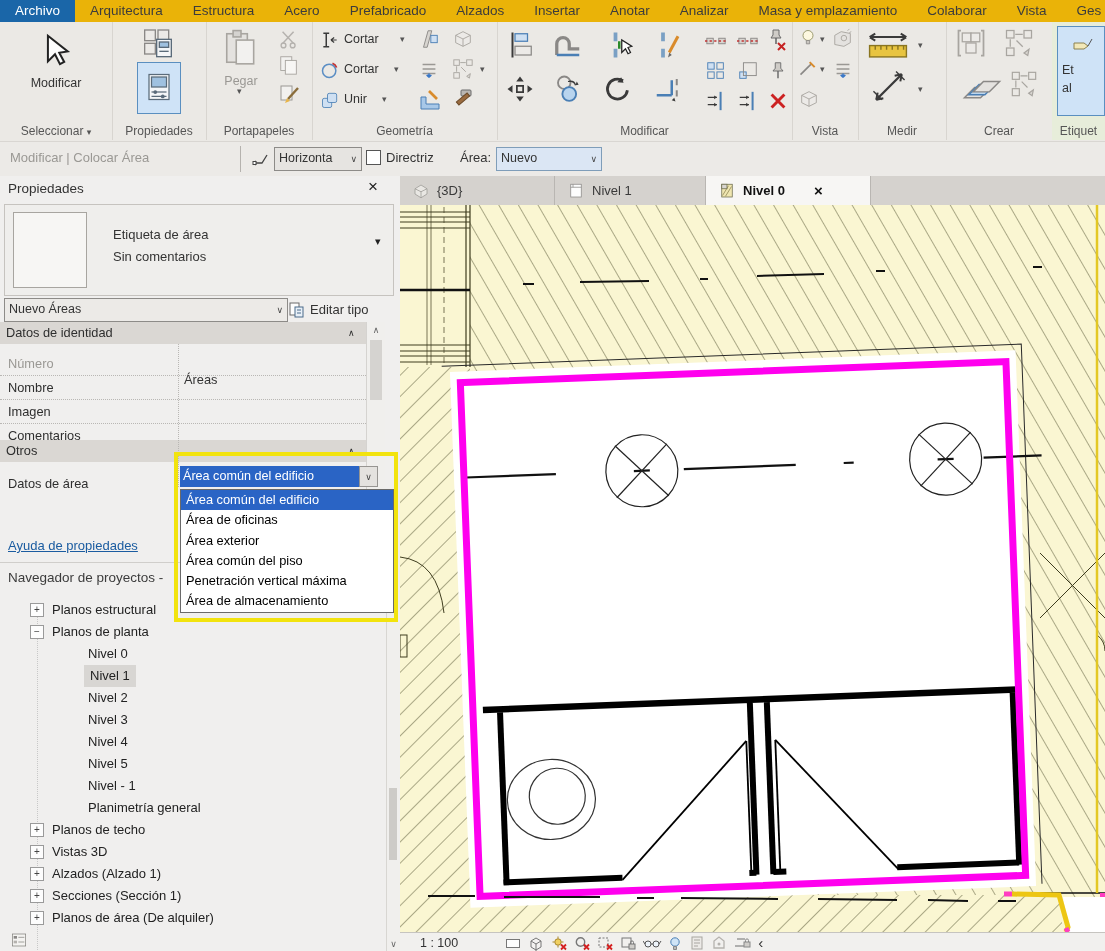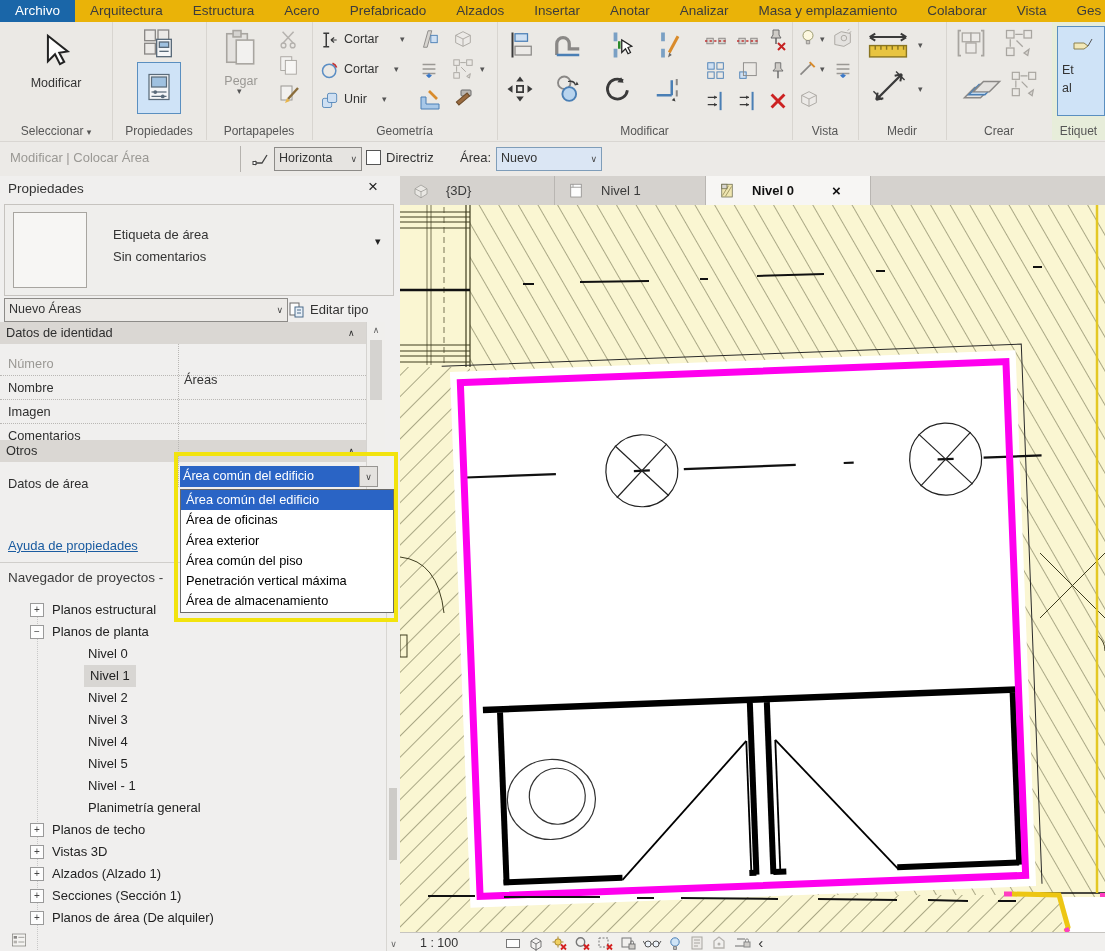--- a/index.html
+++ b/index.html
@@ -29,21 +29,21 @@
   .dotb{border-bottom:1px dotted #b9b7b4;}
   .sechead{background:#dad7d3;font-size:12.8px;color:#2e2e2e;line-height:22px;padding-left:6px;}
   .grow{font-size:12.8px;line-height:23px;padding-left:8px;color:#2e2e2e;margin-top:8px;}
   .link{color:#1b5ca0;text-decoration:underline;font-size:13px;}
   .tree{font-size:13px;color:#222;line-height:22px;white-space:nowrap;}
   .expbox{position:absolute;width:12px;height:12px;border:1px solid#9a9a9a;background:#fdfdfd;font-size:10px;line-height:11px;text-align:center;color:#444;top:4px;}
   .ddlist-item{height:20.3px;line-height:20.3px;padding-left:5px;font-size:12.8px;color:#000000;background:#fff;}
   .ddlist-item.sel{background:#2a64c5;color:#fff;}
   
   #viewtabs{left:400px;top:176px;width:705px;height:29px;background:#d5d2ce;display:flex;}
-  .vtab{display:flex;align-items:center;gap:16px;padding:0 12px;font-size:13px;color:#3a3a3a;border-right:1px solid #b9b6b2;}
+  .vtab{display:flex;align-items:center;gap:7px;padding:0 12px;font-size:13px;color:#3a3a3a;border-right:1px solid #b9b6b2;}
   .vtab.active{background:#f7f6f4;font-weight:bold;color:#111;}
   
   #statusbar{left:400px;top:932px;width:705px;height:19px;background:#f1f0ee;border-top:1px solid #c6c4c0;display:flex;align-items:center;}
   .sic{margin:0 3px;}
 </style>
 </head>
 <body>
 
 <svg width="0" height="0" style="position:absolute">
 <defs>

